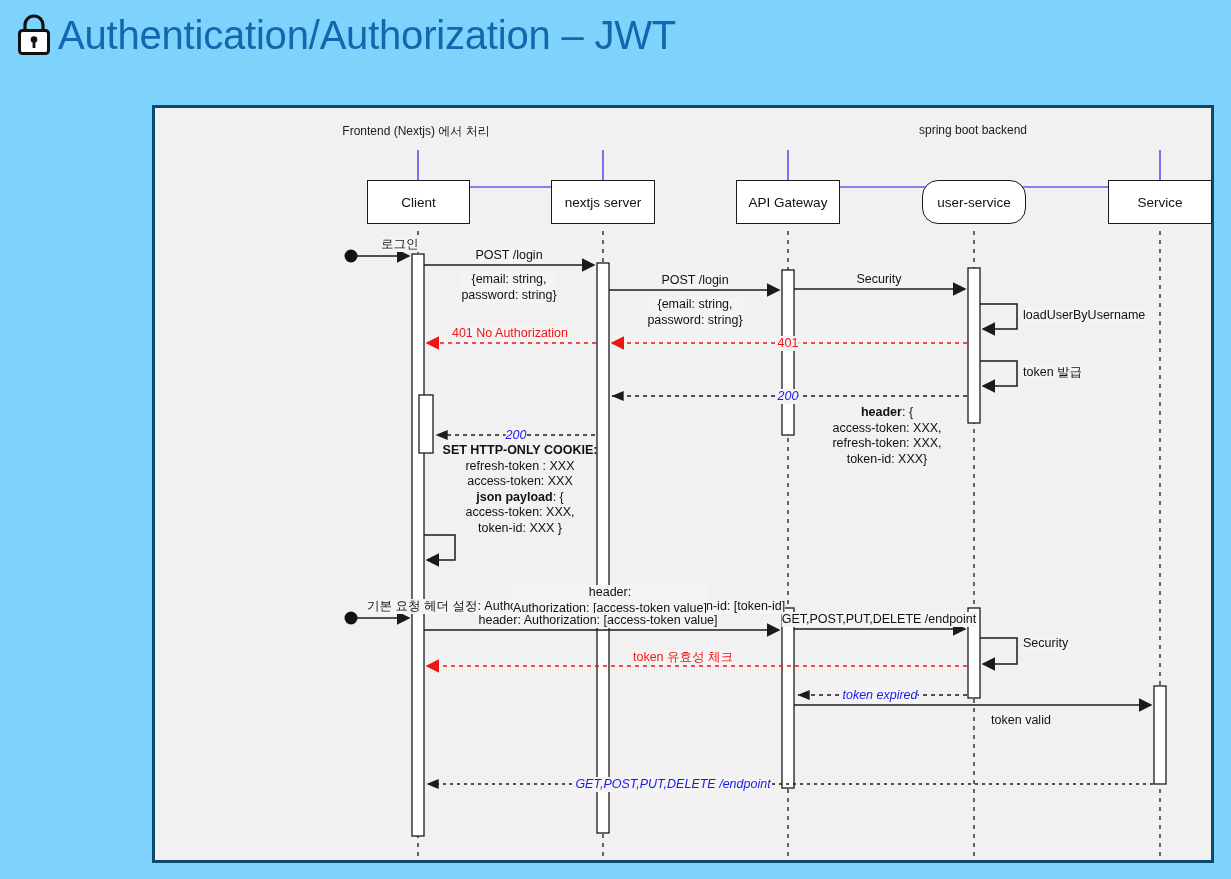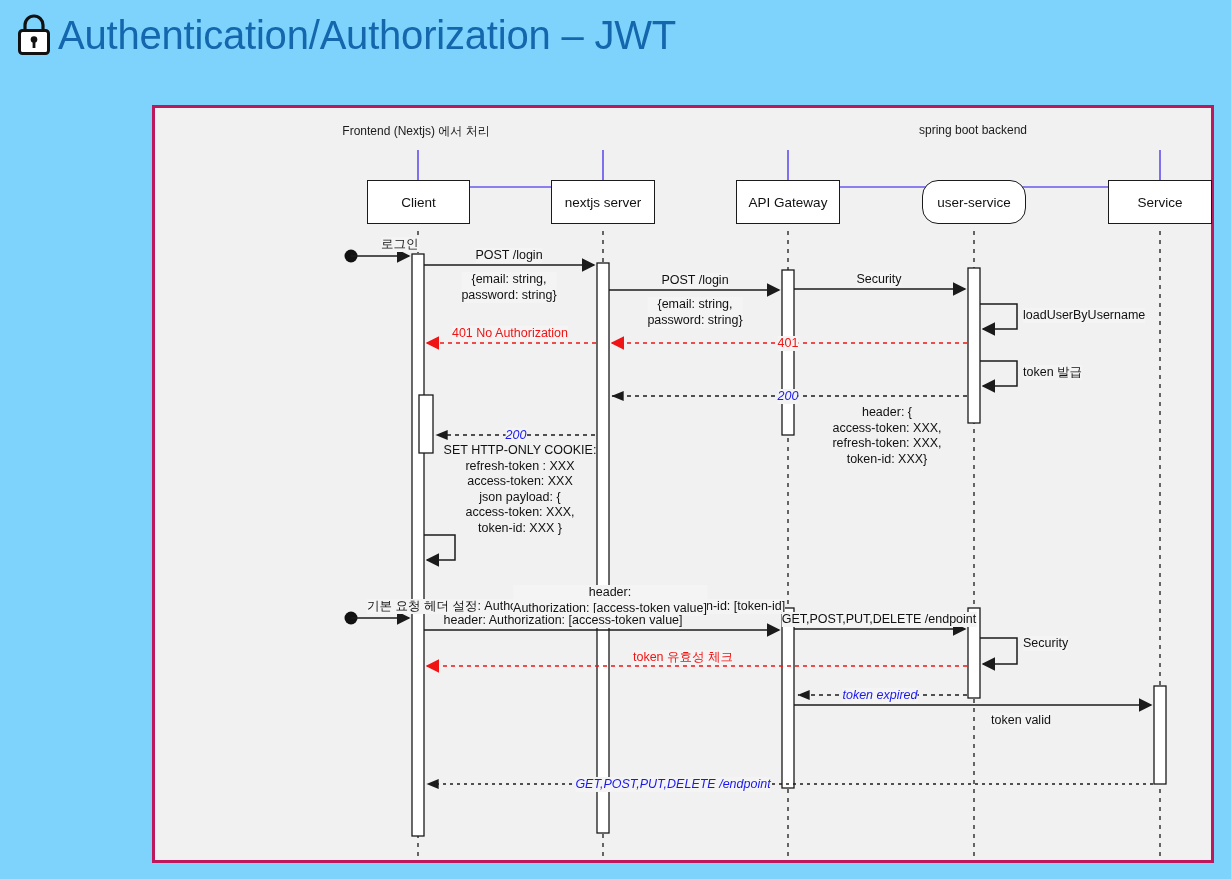--- a/index.html
+++ b/index.html
@@ -22,21 +22,21 @@
     font-size: 40px; font-weight: 400; color: #1466ad;
     letter-spacing: -0.2px; line-height: 1;
     font-family: "Liberation Sans", sans-serif;
   }
 
   
   #diagram {
     position: absolute; left: 152px; top: 105px;
     width: 1062px; height: 758px;
     background: #f1f1f1;
-    border: 3px solid #be185d;
+    border: 3px solid #0c4a6e;
   }
   #svg-layer { position: absolute; left: 0; top: 0; width: 1062px; height: 758px; }
 
   
   .participant {
     position: absolute;
     background: #ffffff;
     border: 1.4px solid #1b1b1b;
     height: 44px;
     display: flex; align-items: center; justify-content: center;
@@ -58,21 +58,21 @@
     font-size: 12.5px; color: #111;
     background: #f4f4f4;
     white-space: nowrap;
     line-height: 15px;
     z-index: 6;
   }
   .msg.center { text-align: center; }
   .msg.red { color: #f01414; }
   .msg.blue { color: #1a18ee; font-style: italic; }
   .msg.nobg { background: transparent; }
-  .msg b { font-weight: normal; }
+  .msg b { font-weight: bold; }
   .msg-ml { line-height: 15.5px; }
 
   .note-box {
     position: absolute;
     background: #f4f4f4;
     font-size: 12.5px; color: #111;
     line-height: 16px;
     white-space: nowrap;
     z-index: 6;
   }
@@ -241,21 +241,21 @@
 
     <div class="msg" style="left:212px; top:491px;">기본 요청 헤더 설정:
 Authorization:  [access-token-value]
 token-id: [token-id]</div>
 
     <div class="msg center msg-ml" style="left:455px; top:477px; transform:translateX(-50%);">
       <div>header:</div>
       <div>Authorization: [access-token value]</div>
     </div>
 
-    <div class="msg center" style="left:408px; top:505px; transform:translateX(-50%);">header:
+    <div class="msg center" style="left:443px; top:505px; transform:translateX(-50%);">header:
 Authorization: [access-token value]</div>
 
     <div class="msg center" style="left:724px; top:504px; transform:translateX(-50%);">GET,POST,PUT,DELETE /endpoint</div>
 
     <div class="msg" style="left:868px; top:528px;">Security</div>
 
     <div class="msg red center" style="left:528px; top:542px; transform:translateX(-50%);">token 유효성 체크</div>
 
     <div class="msg blue center" style="left:725px; top:580px; transform:translateX(-50%);">token expired</div>
 

